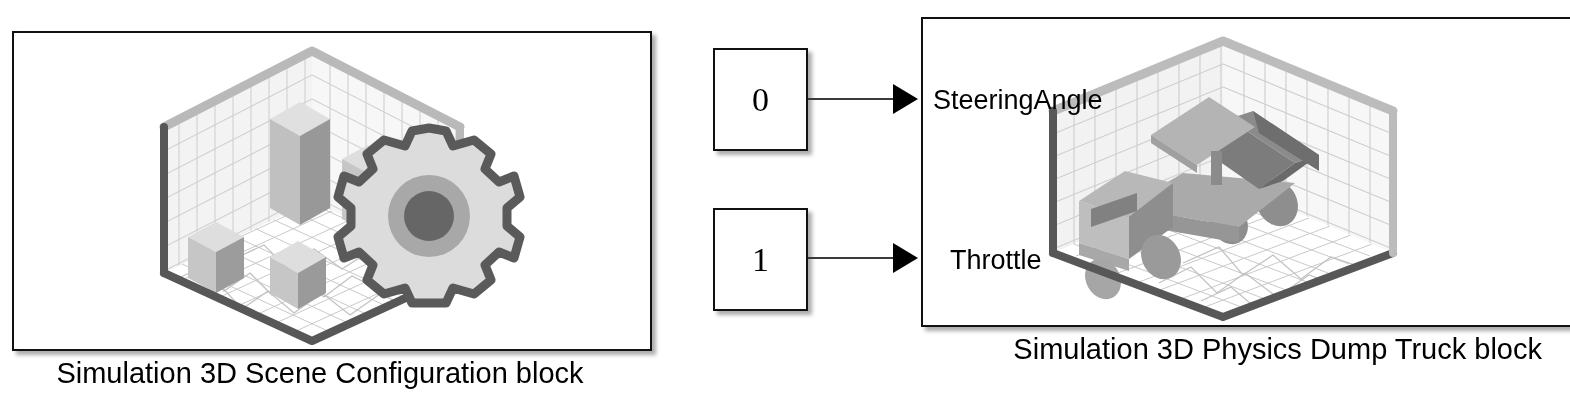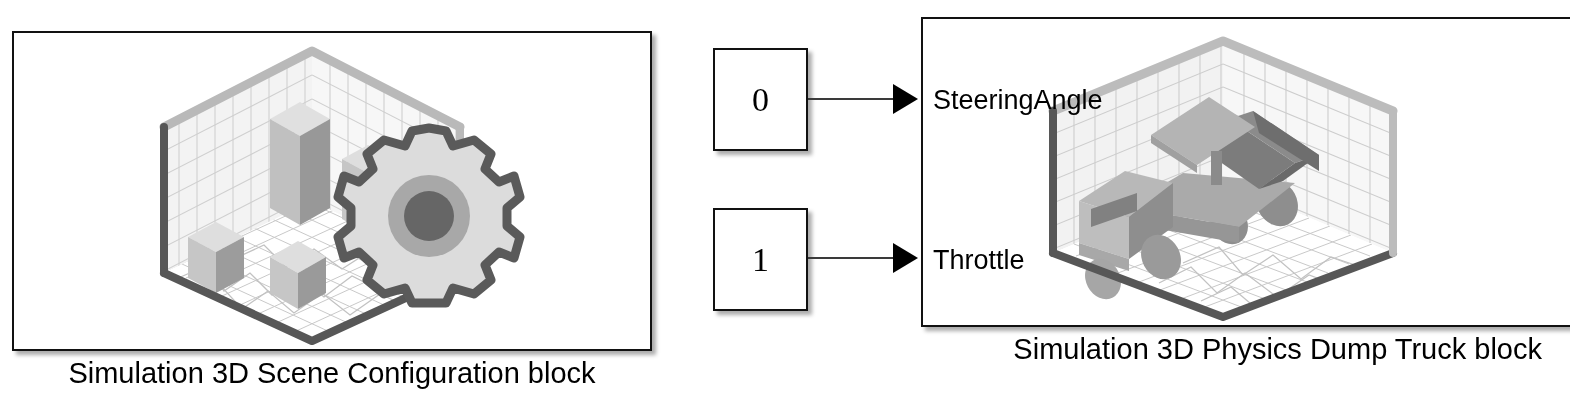--- a/index.html
+++ b/index.html
@@ -209,21 +209,21 @@
                    L -91,21 L -78,10 L -78,-8 L -91,-19
                    L -85,-40 L -70,-34 L -56,-47 L -62,-62
                    L -45,-76 L -24,-70 L -17,-85 Z" fill="#dcdcdc" stroke="#5a5a5a" stroke-width="9" stroke-linejoin="round"></path>
           <circle cx="0" cy="0" r="41" fill="#a8a8a8"></circle>
           <circle cx="0" cy="0" r="25" fill="#666666"></circle>
         </g>
       </svg>
     </div>
   </div>
 
-  <div class="caption" style="left:12px; top:358px; width:640px;">Simulation 3D Scene Configuration block</div>
+  <div class="caption" style="left:0; top:358px; width:640px;">Simulation 3D Scene Configuration block</div>
 
   <div class="sl-block const-block" id="const-0" style="left:713px; top:48px; width:95px; height:103px;">
     <span>0</span>
   </div>
 
   <div class="sig-line" style="left:808px; top:98px; width:85px;"></div>
   <div class="sig-arrow" style="left:893px; top:84px;"></div>
 
   <div class="sl-block const-block" id="const-1" style="left:713px; top:208px; width:95px; height:103px;">
     <span>1</span>
@@ -343,18 +343,18 @@
         </g>
 
         <polyline points="20,80 190,10 360,80" fill="none" stroke="#bcbcbc" stroke-width="9" stroke-linejoin="round" stroke-linecap="round"></polyline>
         <polyline points="20,80 20,222" fill="none" stroke="#575757" stroke-width="8" stroke-linecap="round"></polyline>
         <polyline points="20,222 190,286 360,222" fill="none" stroke="#575757" stroke-width="8" stroke-linejoin="round" stroke-linecap="round"></polyline>
         <polyline points="360,80 360,222" fill="none" stroke="#bcbcbc" stroke-width="8" stroke-linecap="round"></polyline>
       </svg>
     </div>
 
     <div class="port-label" style="left:10px; top:68px;">SteeringAngle</div>
-    <div class="port-label" style="left:10px; top:228px;">Throttle</div>
+    <div class="port-label" style="left:27px; top:228px;">Throttle</div>
   </div>
 
   <div class="caption" style="left:921px; top:334px; width:621px;text-align:right;">Simulation 3D Physics Dump Truck block</div>
 
 </div>
 
 </body></html>

